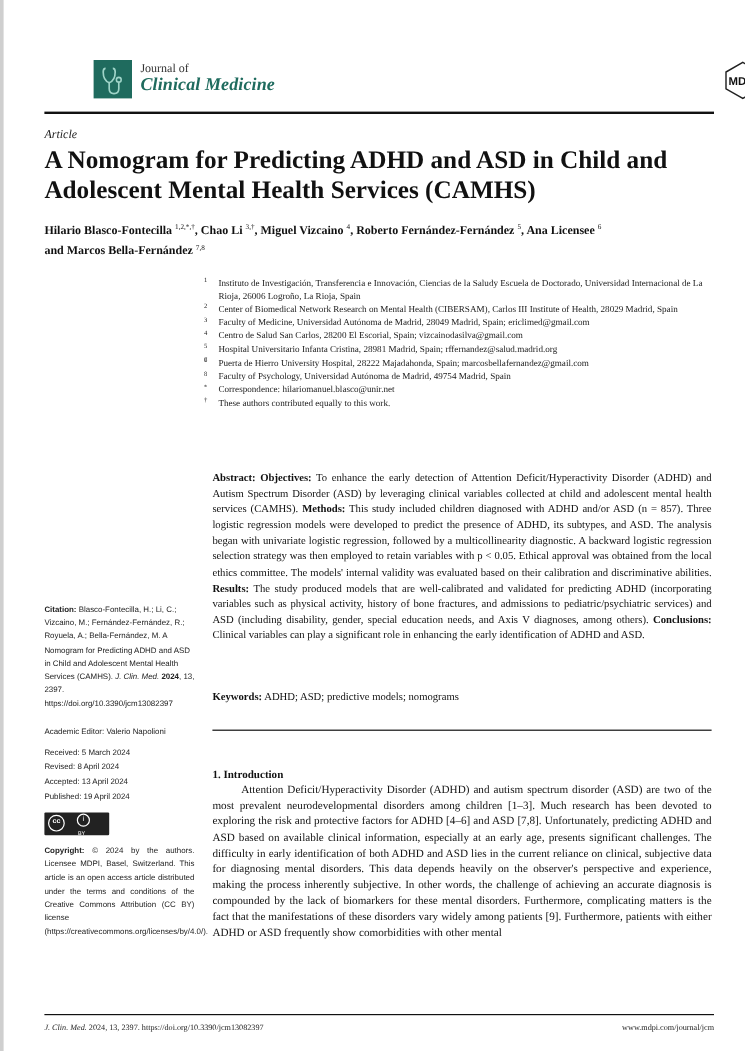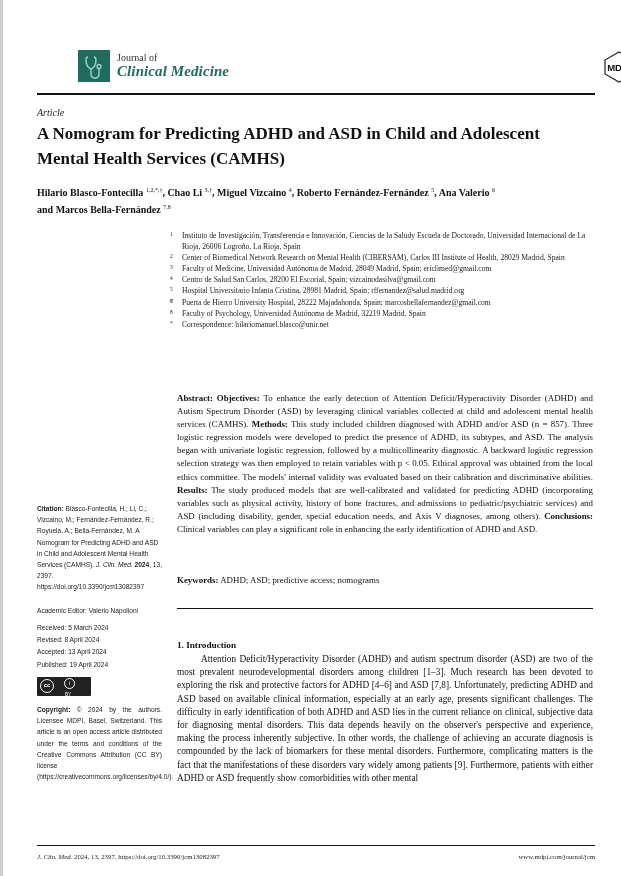--- a/index.html
+++ b/index.html
@@ -11,21 +11,21 @@
     .header { position: absolute; left: 37px; top: 50px; width: 558px; height: 40px; margin-left: 41px; }
     .logo-box { position: absolute; left: 0; top: 0; width: 32px; height: 32px; background: #1f6b5e; }
     .logo-box svg { width: 32px; height: 32px; display: block; }
     .journal-of { position: absolute; left: 39px; top: 2px; font-family: "Liberation Serif", serif; font-size: 10px; color: #333; }
     .journal-name { position: absolute; left: 39px; top: 13px; font-family: "Liberation Serif", serif; font-style: italic; font-weight: bold; font-size: 15px; color: #1f6b5e; letter-spacing: 0.1px; }
     .mdpi-logo { position: absolute; right: 0; top: 0; width: 34px; height: 34px; text-align: right; }
     .header-rule { position: absolute; left: 37px; top: 93px; width: 558px; height: 1.5px; background: #111; }
 
     
     .article-type { position: absolute; left: 37px; top: 107px; font-family: "Liberation Serif", serif; font-style: italic; font-size: 10px; color: #222; }
-    .title { position: absolute; left: 37px; top: 121px; width: 540px; font-family: "Liberation Serif", serif; font-weight: bold; font-size: 17px; line-height: 25px; color: #111; }
+    .title { position: absolute; left: 37px; top: 121px; width: 540px; font-family: "Liberation Serif", serif; font-weight: bold; font-size: 21px; line-height: 25px; color: #111; }
     .authors { position: absolute; left: 37px; top: 183px; width: 560px; font-family: "Liberation Serif", serif; font-weight: bold; font-size: 10px; line-height: 15px; color: #111; }
     .authors sup { font-size: 6px; font-weight: normal; vertical-align: 4px; }
 
     
     .affils { position: absolute; left: 170px; top: 230px; width: 430px; font-family: "Liberation Serif", serif; font-size: 7.6px; line-height: 11.1px; color: #222; }
     .affil { position: relative; padding-left: 12px; }
     .affil .num { position: absolute; left: 0; top: -1px; font-size: 5.5px; }
 
     
     .abstract { position: absolute; left: 177px; top: 392px; width: 416px; font-family: "Liberation Serif", serif; font-size: 8.9px; line-height: 13.1px; color: #111; text-align: justify; }
@@ -79,51 +79,52 @@
 </div>
 <div class="header-rule"></div>
 
 <div class="article-type">Article</div>
 <div class="title">A Nomogram for Predicting ADHD and ASD in Child and Adolescent Mental Health Services (CAMHS)</div>
 <div class="authors">
   <span>Hilario Blasco-Fontecilla</span>&nbsp;<sup>1,2,*,†</sup>,
   <span>Chao Li</span>&nbsp;<sup>3,†</sup>,
   <span>Miguel Vizcaino</span>&nbsp;<sup>4</sup>,
   <span>Roberto Fernández-Fernández</span>&nbsp;<sup>5</sup>,
-  <span>Ana Valerio</span>&nbsp;<sup>6</sup><br>
+  <span>Ana Licensee</span>&nbsp;<sup>6</sup><br>
   <span>and</span>
   <span>Marcos Bella-Fernández</span>&nbsp;<sup>7,8</sup>
 </div>
 
 <div class="affils">
   <div class="affil"><span class="num">1</span><span>Instituto de Investigación, Transferencia e Innovación, Ciencias de la Saludy Escuela de Doctorado, Universidad Internacional de La Rioja, 26006 Logroño, La Rioja, Spain</span></div>
   <div class="affil"><span class="num">2</span><span>Center of Biomedical Network Research on Mental Health (CIBERSAM), Carlos III Institute of Health, 28029 Madrid, Spain</span></div>
   <div class="affil"><span class="num">3</span><span>Faculty of Medicine, Universidad Autónoma de Madrid, 28049 Madrid, Spain; ericlimed@gmail.com</span></div>
   <div class="affil"><span class="num">4</span><span>Centro de Salud San Carlos, 28200 El Escorial, Spain; vizcainodasilva@gmail.com</span></div>
   <div class="affil"><span class="num">5</span><span>Hospital Universitario Infanta Cristina, 28981 Madrid, Spain; rffernandez@salud.madrid.org</span></div>
   <div class="affil"><span class="num">6</span></div>
   <div class="affil"><span class="num">7</span><span>Puerta de Hierro University Hospital, 28222 Majadahonda, Spain; marcosbellafernandez@gmail.com</span></div>
-  <div class="affil"><span class="num">8</span><span>Faculty of Psychology, Universidad Autónoma de Madrid, 32219 Madrid, Spain</span></div>
+  <div class="affil"><span class="num">8</span><span>Faculty of Psychology, Universidad Autónoma de Madrid, 49754 Madrid, Spain</span></div>
   <div class="affil"><span class="num">*</span><span>Correspondence: hilariomanuel.blasco@unir.net</span></div>
+  <div class="affil"><span class="num">†</span><span>These authors contributed equally to this work.</span></div>
 </div>
 
 <div class="abstract">
   <b>Abstract:</b>
   <b>Objectives:</b>
   <span>To enhance the early detection of Attention Deficit/Hyperactivity Disorder (ADHD) and Autism Spectrum Disorder (ASD) by leveraging clinical variables collected at child and adolescent mental health services (CAMHS).</span>
   <b>Methods:</b>
   <span>This study included children diagnosed with ADHD and/or ASD (n = 857). Three logistic regression models were developed to predict the presence of ADHD, its subtypes, and ASD. The analysis began with univariate logistic regression, followed by a multicollinearity diagnostic. A backward logistic regression selection strategy was then employed to retain variables with p &lt; 0.05. Ethical approval was obtained from the local ethics committee. The models' internal validity was evaluated based on their calibration and discriminative abilities.</span>
   <b>Results:</b>
   <span>The study produced models that are well-calibrated and validated for predicting ADHD (incorporating variables such as physical activity, history of bone fractures, and admissions to pediatric/psychiatric services) and ASD (including disability, gender, special education needs, and Axis V diagnoses, among others).</span>
   <b>Conclusions:</b>
   <span>Clinical variables can play a significant role in enhancing the early identification of ADHD and ASD.</span>
 </div>
 <div class="keywords">
   <b>Keywords:</b>
-  <span>ADHD; ASD; predictive access; nomograms</span>
+  <span>ADHD; ASD; predictive models; nomograms</span>
 </div>
 <div class="abstract-rule"></div>
 
 <div class="sidebar">
   <div class="sb-block">
     <b>Citation:</b>
     <span>Blasco-Fontecilla, H.; Li, C.; Vizcaino, M.; Fernández-Fernández, R.; Royuela, A.; Bella-Fernández, M. A Nomogram for Predicting ADHD and ASD in Child and Adolescent Mental Health Services (CAMHS).</span>
     <i>J. Clin. Med.</i>
     <b>2024</b><span>, 13, 2397. https://doi.org/10.3390/jcm13082397</span>
   </div>

